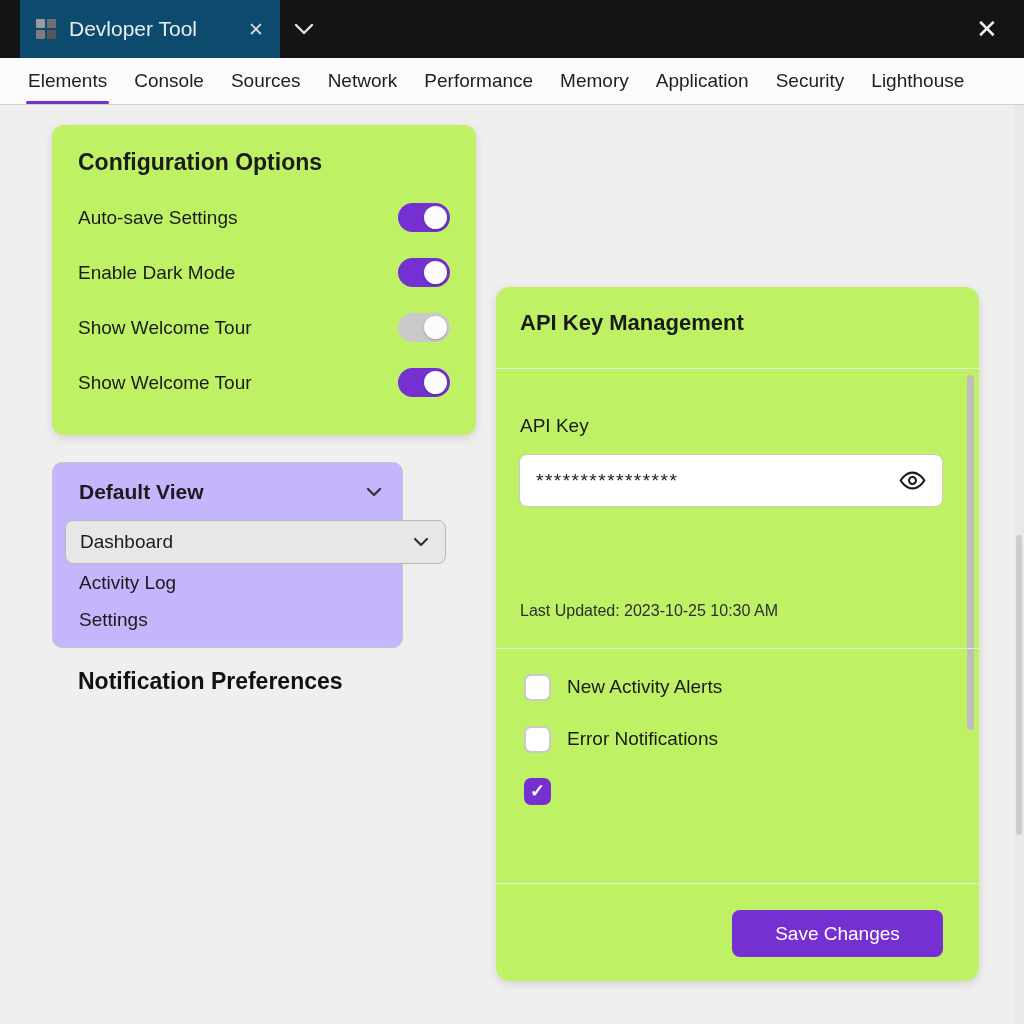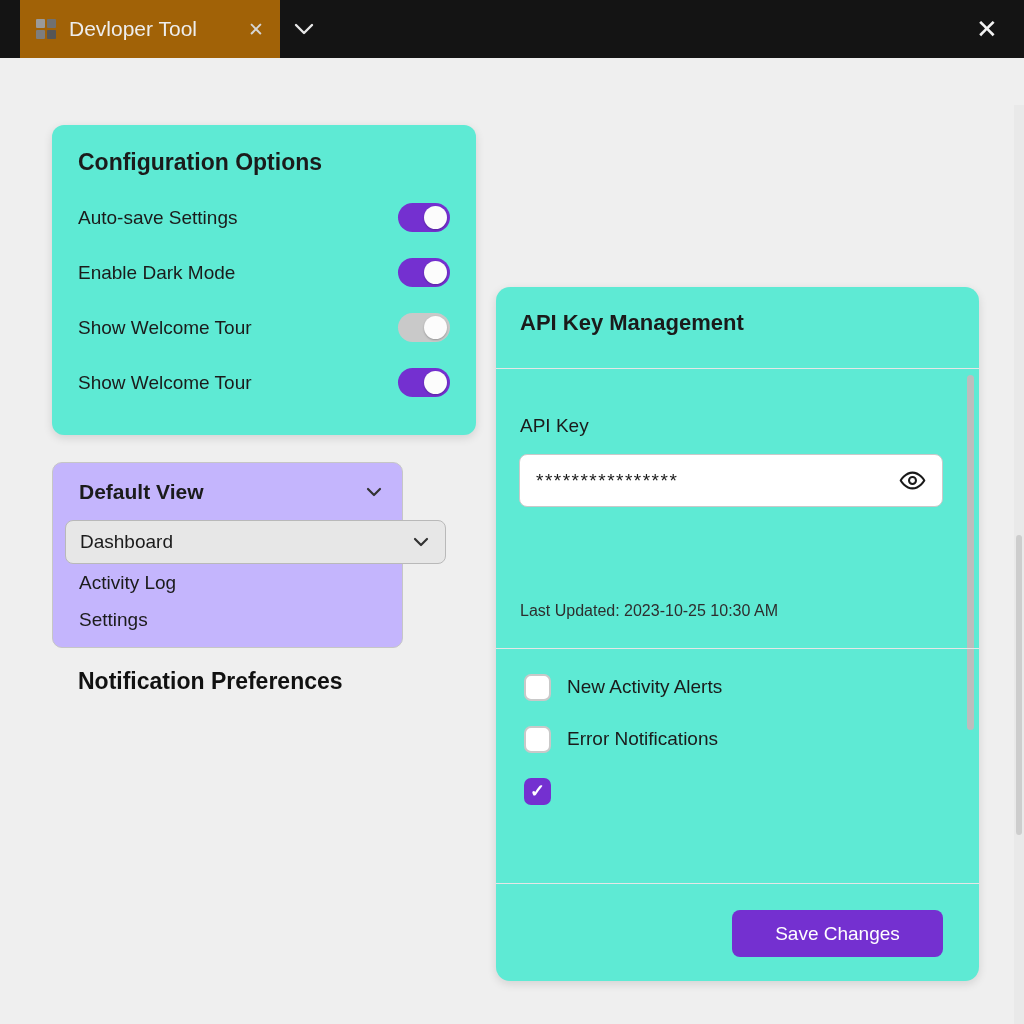--- a/index.html
+++ b/index.html
@@ -3,42 +3,42 @@
 <meta charset="utf-8">
 <style>
   :root { --accent:#7430d0; }
   * { margin:0; padding:0; box-sizing:border-box; }
   html,body { width:1024px; }
   body { font-family:"Liberation Sans", sans-serif; background:#ffffff; color:#1b1b1b; }
   .stage { position:relative; width:1024px; height:1024px; background:#efefef; overflow:hidden; }
 
   
   .titlebar { position:absolute; top:0; left:0; width:1024px; height:58px; background:#141414; }
-  .browser-tab { position:absolute; left:20px; top:0; height:58px; width:260px; background:#a16207;
+  .browser-tab { position:absolute; left:20px; top:0; height:58px; width:260px; background:#0c4a6e;
     display:flex; align-items:center; padding:0 16px; gap:13px; }
   .tab-grid-icon { display:grid; grid-template-columns:9px 9px; grid-template-rows:9px 9px; gap:2px; }
   .tab-grid-icon i { display:block; border-radius:1px; }
   .tab-grid-icon i:nth-child(1){ background:#9a9a9a; }
   .tab-grid-icon i:nth-child(2){ background:#707070; }
   .tab-grid-icon i:nth-child(3){ background:#7d7d7d; }
   .tab-grid-icon i:nth-child(4){ background:#565656; }
   .tab-title { font-size:21px; color:#ededed; white-space:nowrap; }
   .tab-close { margin-left:auto; color:#d6d6d6; font-size:19px; line-height:1; cursor:default; }
   .titlebar-chevron { position:absolute; left:292px; top:19px; }
   .window-close { position:absolute; right:20px; top:12px; color:#f2f2f2; font-size:26px; line-height:34px; width:34px; text-align:center; }
 
   
   .devbar { position:absolute; top:58px; left:0; width:1024px; height:47px; background:#fbfbfb;
     border-bottom:1px solid #cfcfcf; display:flex; align-items:stretch; padding:0 0 0 28px; gap:27px; }
   .dtab { font-size:19px; color:#1e1e1e; display:flex; align-items:center; position:relative; white-space:nowrap; }
   .dtab.active::after { content:""; position:absolute; left:-2px; right:-2px; bottom:0; height:3px;
     background:var(--accent); border-radius:2px; }
 
   
-  .card { background:#5eead4; border-radius:12px; box-shadow:0 3px 10px rgba(0,0,0,.12); }
+  .card { background:#bef264; border-radius:12px; box-shadow:0 3px 10px rgba(0,0,0,.12); }
   .card-config { position:absolute; left:52px; top:125px; width:424px; height:310px; padding:24px 26px 0 26px; }
   .card-config .card-title { font-size:23px; font-weight:700; margin-bottom:14px; }
   .trow { display:flex; align-items:center; justify-content:space-between; height:55px; }
   .trow-label { font-size:19px; }
   .toggle { width:52px; height:29px; border-radius:15px; background:#c9c9c9; position:relative; flex:0 0 auto; cursor:pointer; }
   .toggle::after { content:""; position:absolute; top:3px; right:3px; width:23px; height:23px; border-radius:50%;
     background:#fcfcfc; box-shadow:0 1px 2px rgba(0,0,0,.25); }
   .toggle.on { background:var(--accent); }
 
   
@@ -105,20 +105,31 @@
       <span class="tab-close">✕</span>
     </div>
     <span class="titlebar-chevron">
       <svg class="chev" width="24" height="20" viewBox="0 0 24 20">
           <path d="M4 6l8 8 8-8" fill="none" stroke="#e8e8e8" stroke-width="2.4" stroke-linecap="round" stroke-linejoin="round"></path>
         </svg>
     </span>
     <span class="window-close">✕</span>
   </div>
 
+  <div class="devbar">
+    <span class="dtab active">Elements</span>
+    <span class="dtab">Console</span>
+    <span class="dtab">Sources</span>
+    <span class="dtab">Network</span>
+    <span class="dtab">Performance</span>
+    <span class="dtab">Memory</span>
+    <span class="dtab">Application</span>
+    <span class="dtab">Security</span>
+    <span class="dtab">Lighthouse</span>
+  </div>
 
   <div class="card card-config">
     <div class="card-title">Configuration Options</div>
     <div class="trow">
       <span class="trow-label">Auto-save Settings</span>
       <span class="toggle on"></span>
     </div>
     <div class="trow">
       <span class="trow-label">Enable Dark Mode</span>
       <span class="toggle on"></span>

